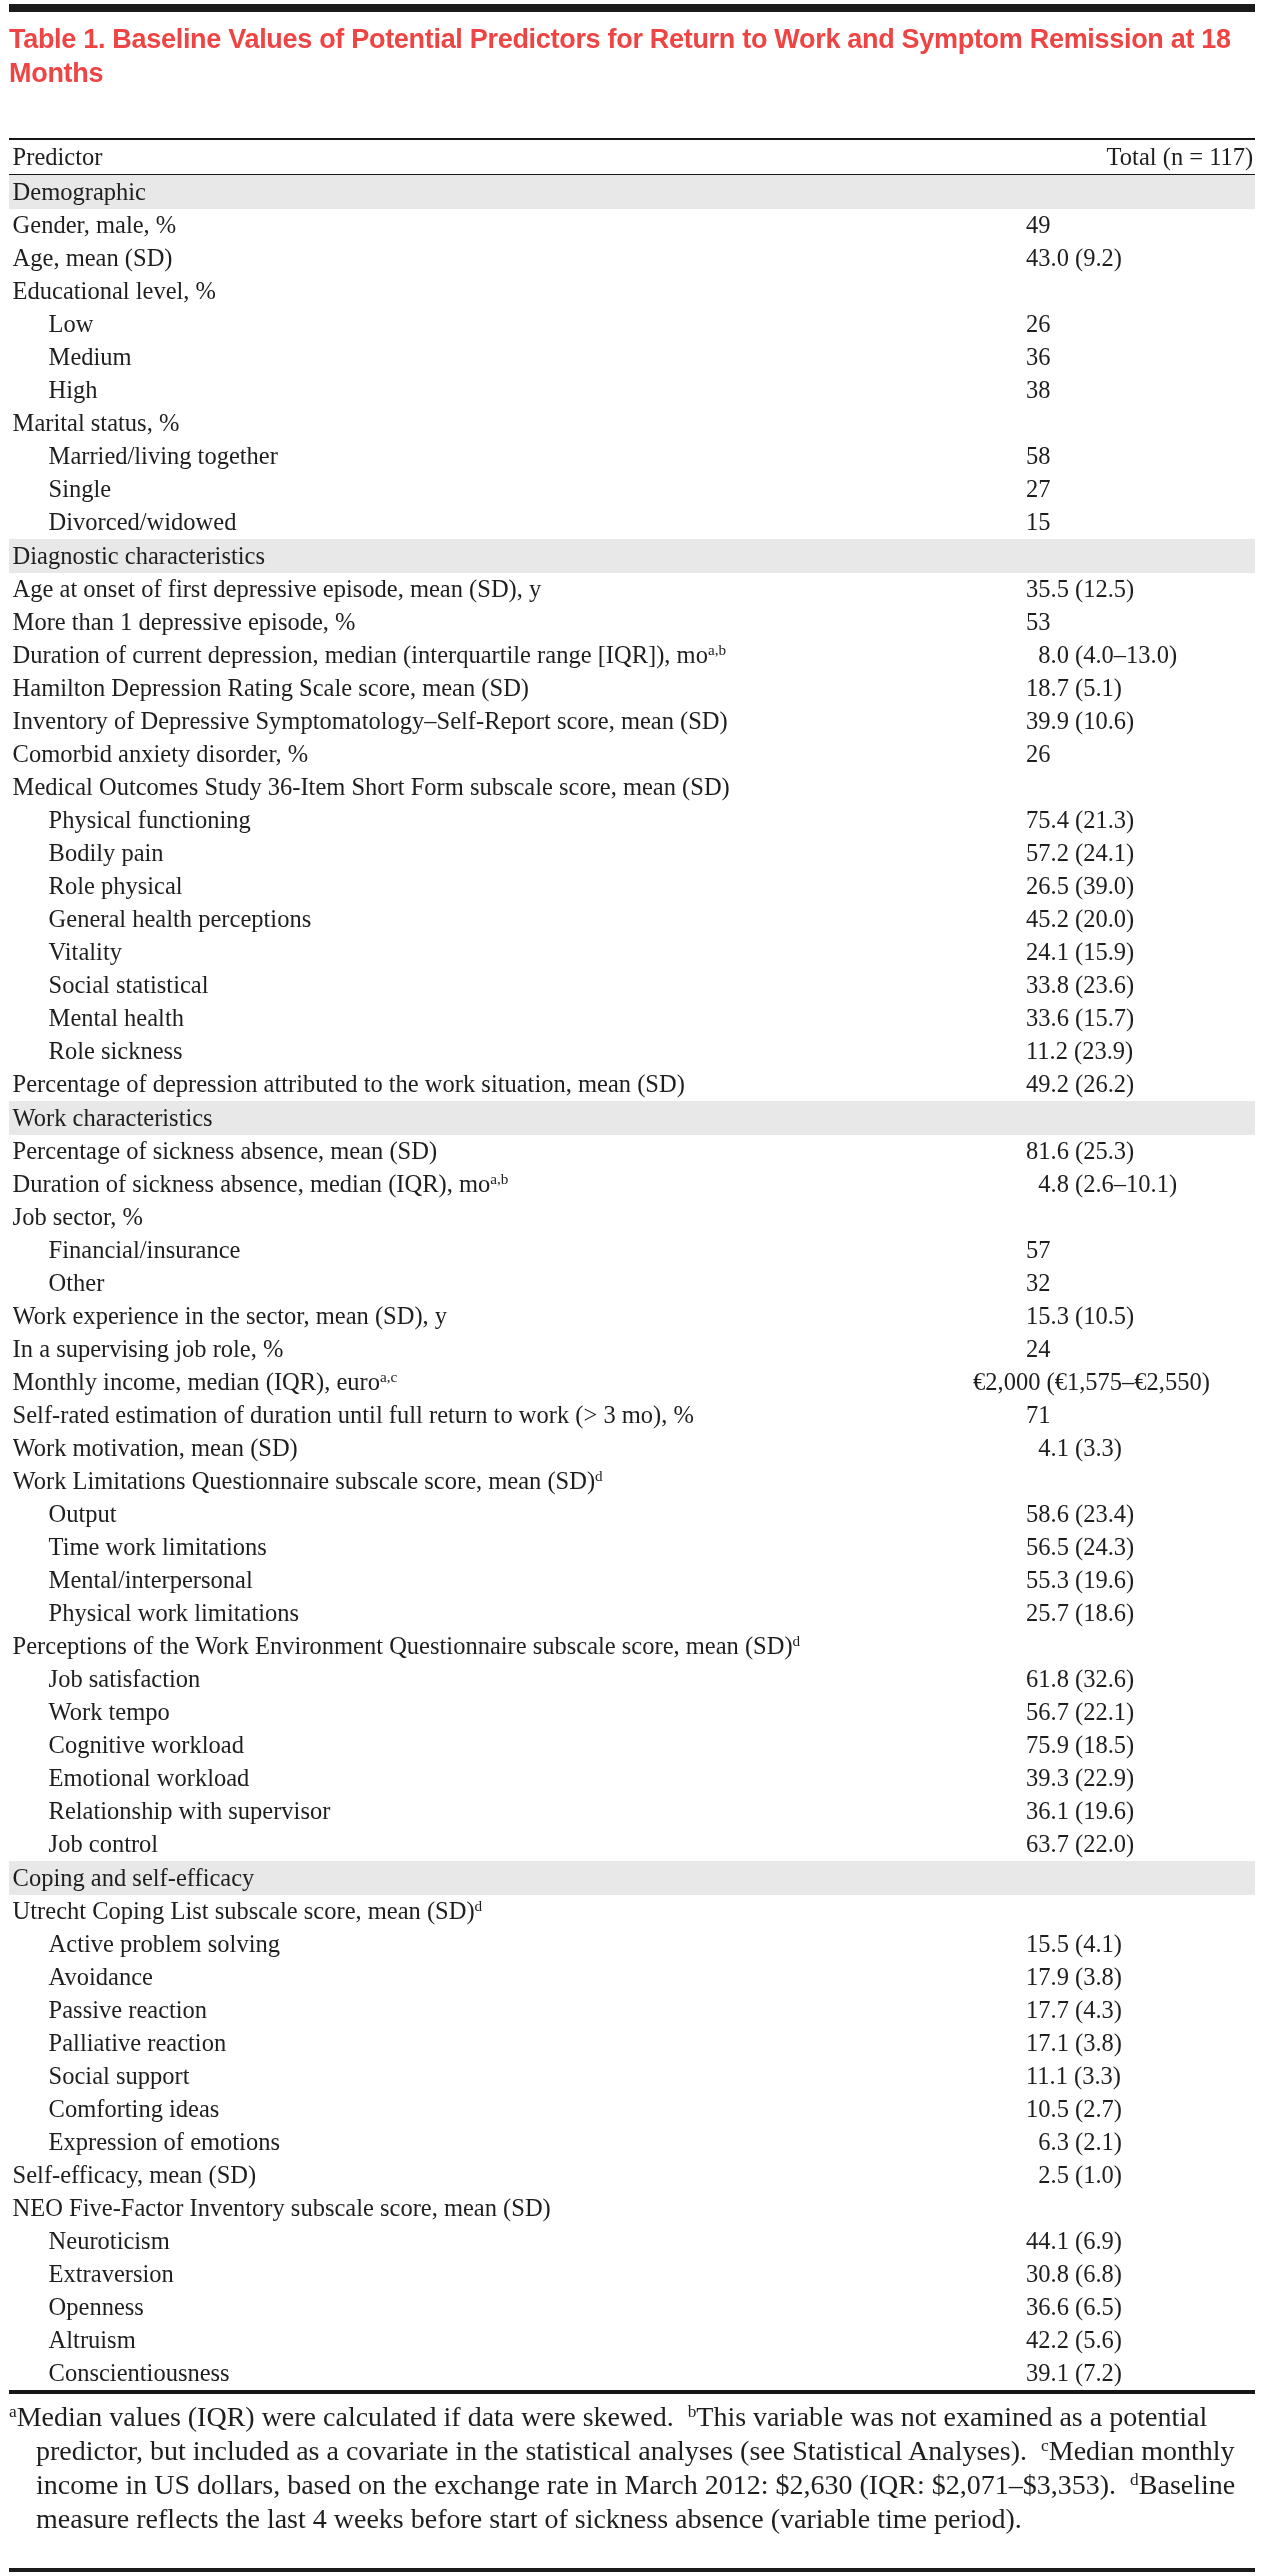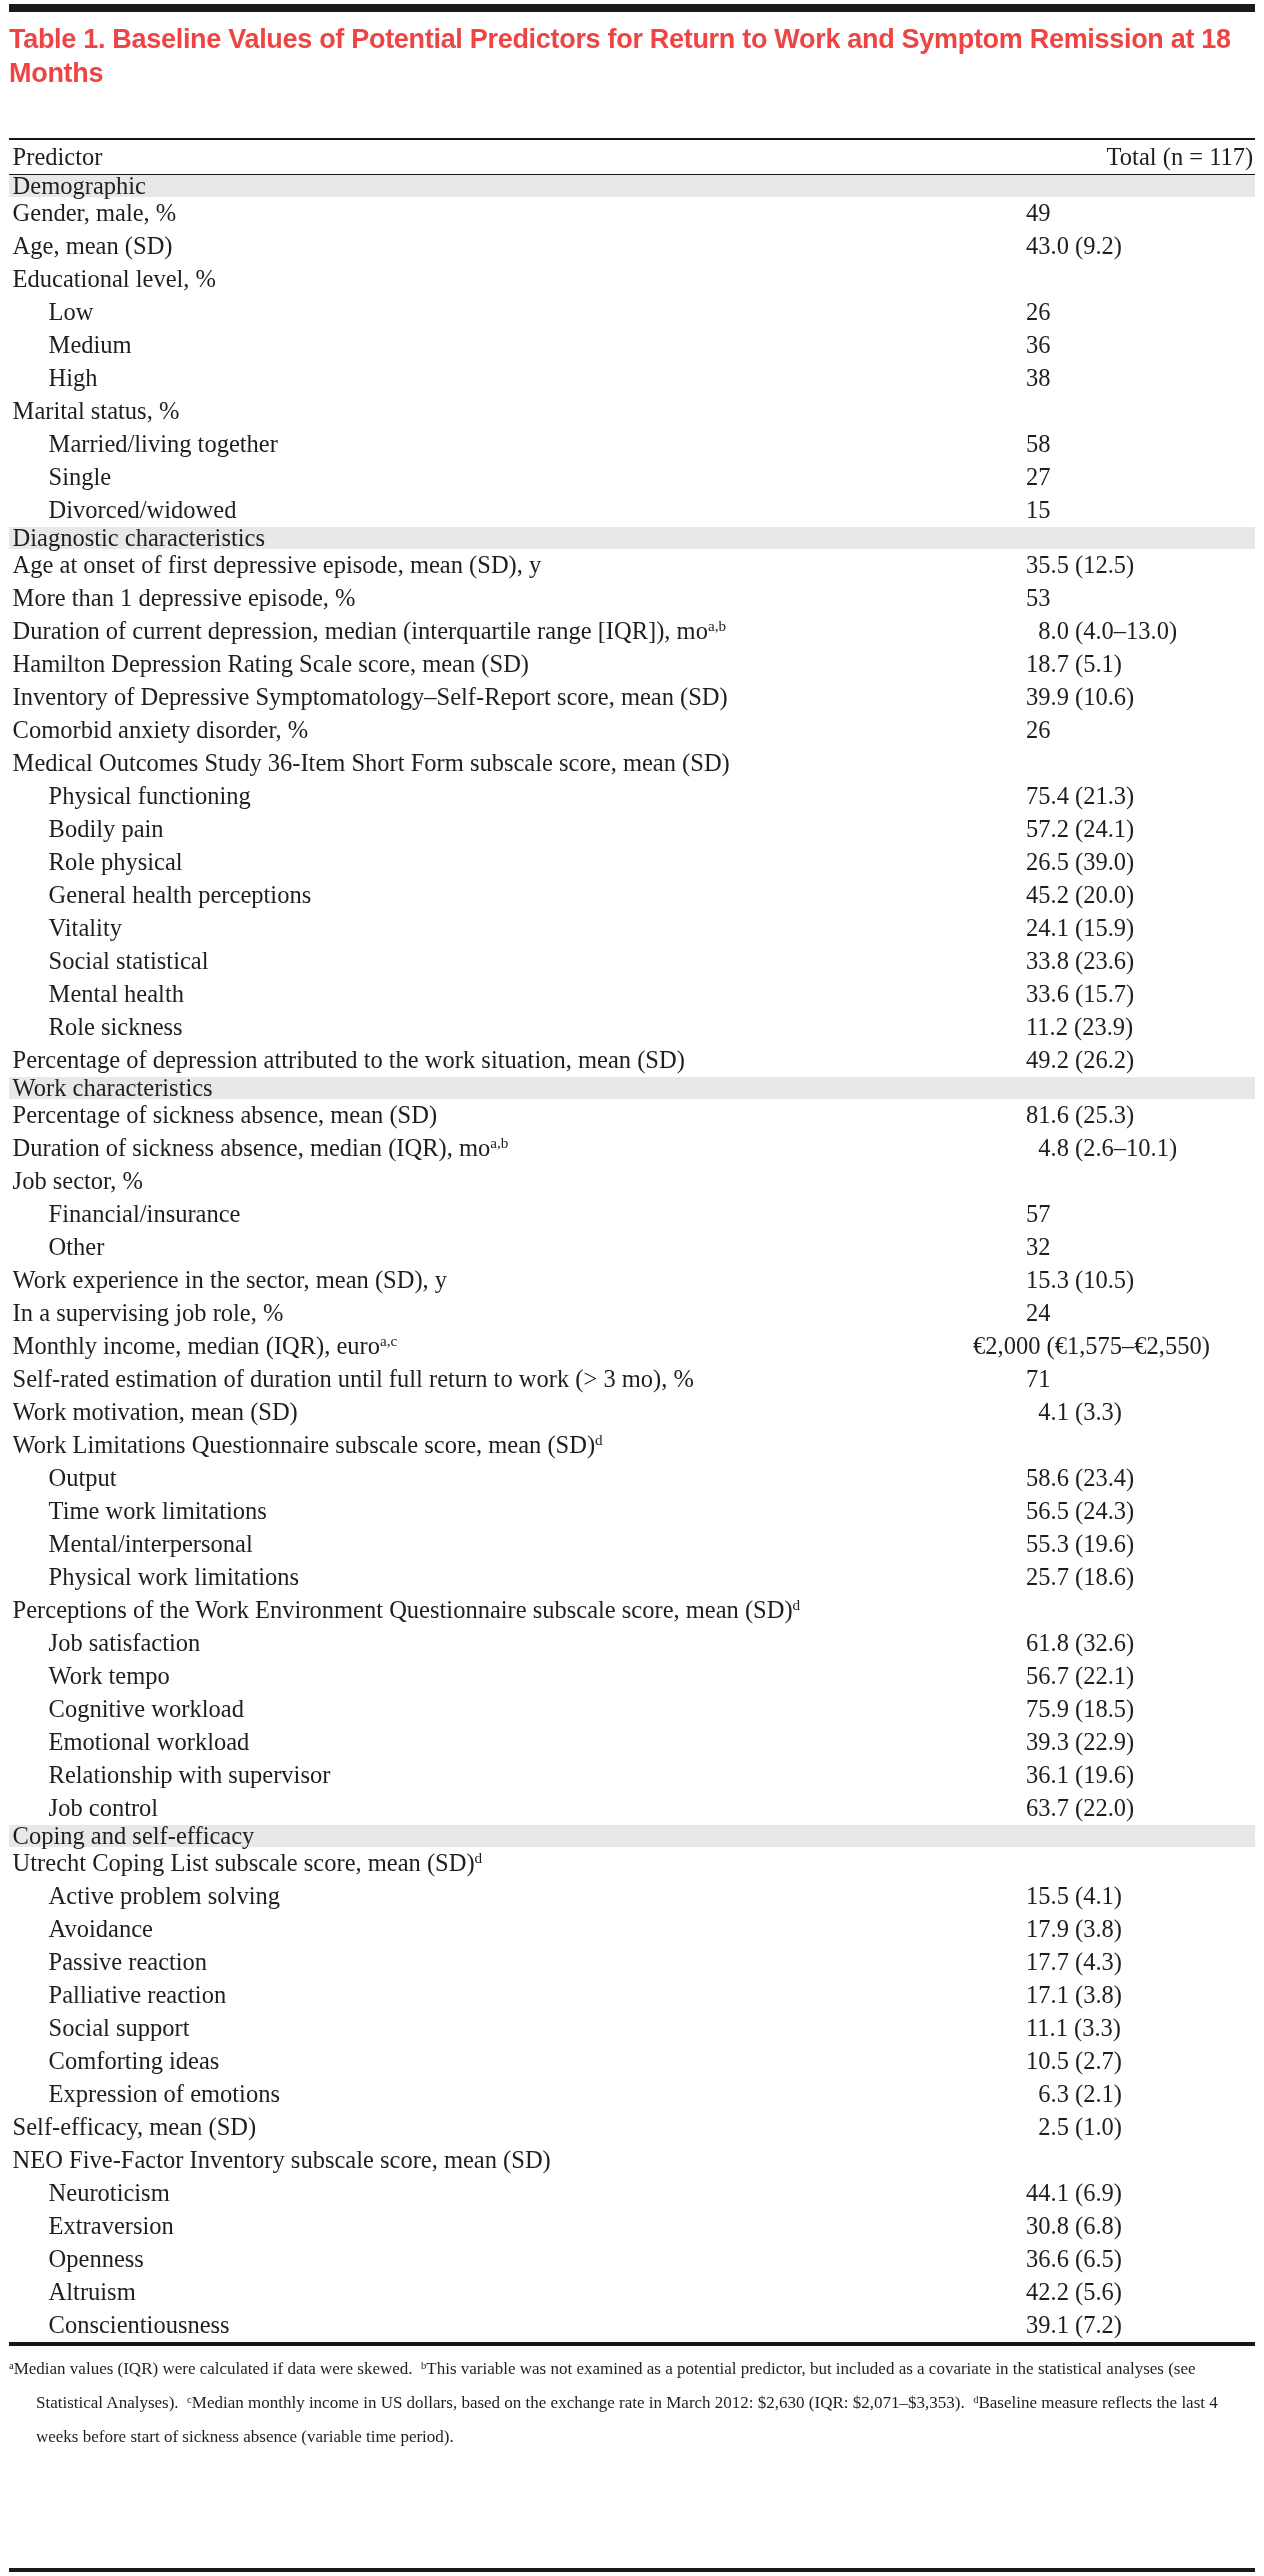--- a/index.html
+++ b/index.html
@@ -47,21 +47,21 @@
     align-items: center;
     height: 34px;
     font-size: 24.5px;
     border-bottom: 1.8px solid #161616;
     padding-left: 3.6px;
     padding-right: 1.8px;
   }
   .header-row .head-label { flex: 1 1 auto; }
   .header-row .head-value { flex: none; text-align: right; }
   .section-row {
-    height: 22px;
+    height: 34px;
     display: flex;
     align-items: center;
     background: #e8e8e8;
     font-size: 24.5px;
     padding-left: 3.6px;
   }
   .item-row {
     height: 33px;
     display: flex;
     align-items: center;
@@ -80,21 +80,21 @@
   }
   .value.shift-left { text-indent: -53px; }
   sup {
     font-size: 0.62em;
     line-height: 0;
     vertical-align: 0.5em;
     letter-spacing: 0;
   }
   .footnotes {
     flex: none;
-    font-size: 17px;
+    font-size: 28px;
     line-height: 34px;
     padding-top: 6.3px;
   }
   .footnotes p {
     margin: 0;
     padding-left: 27px;
     text-indent: -27px;
   }
   .bottom-bar {
     margin-top: auto;

